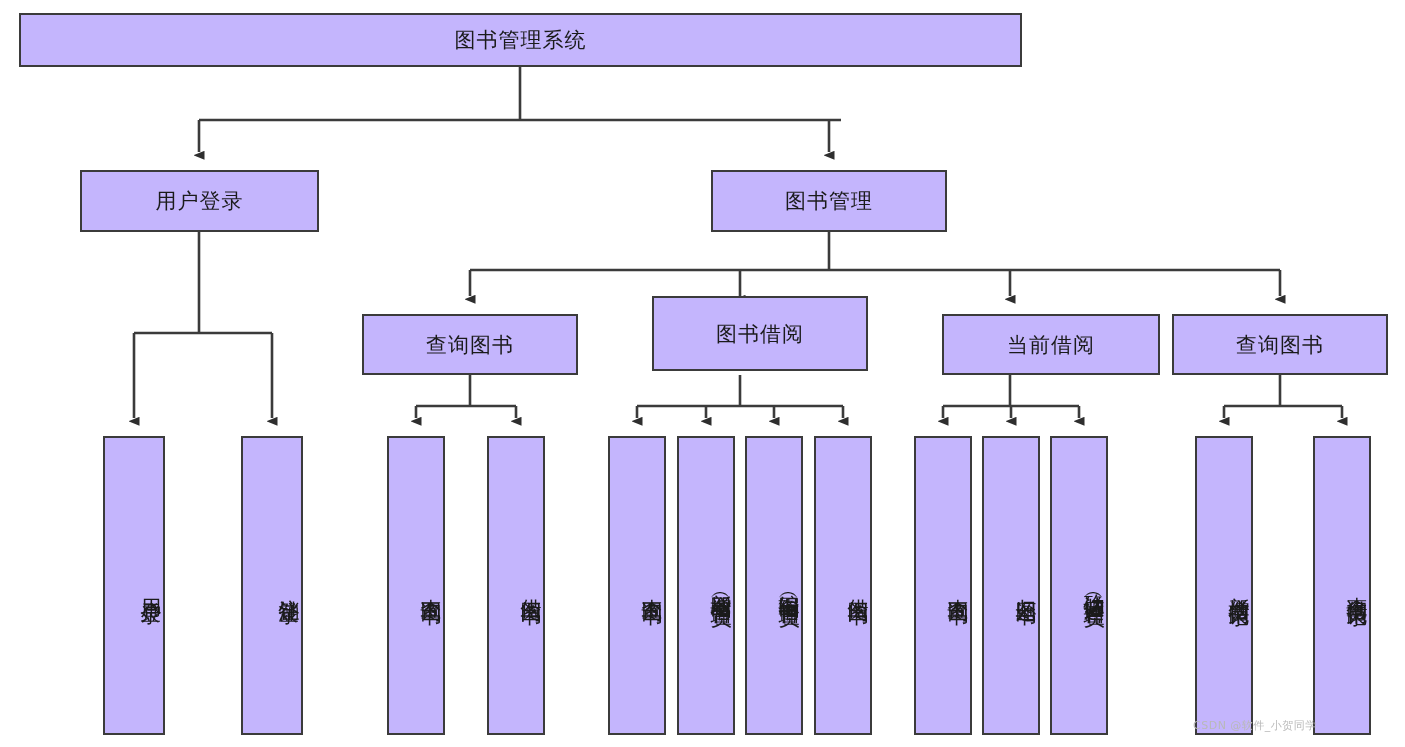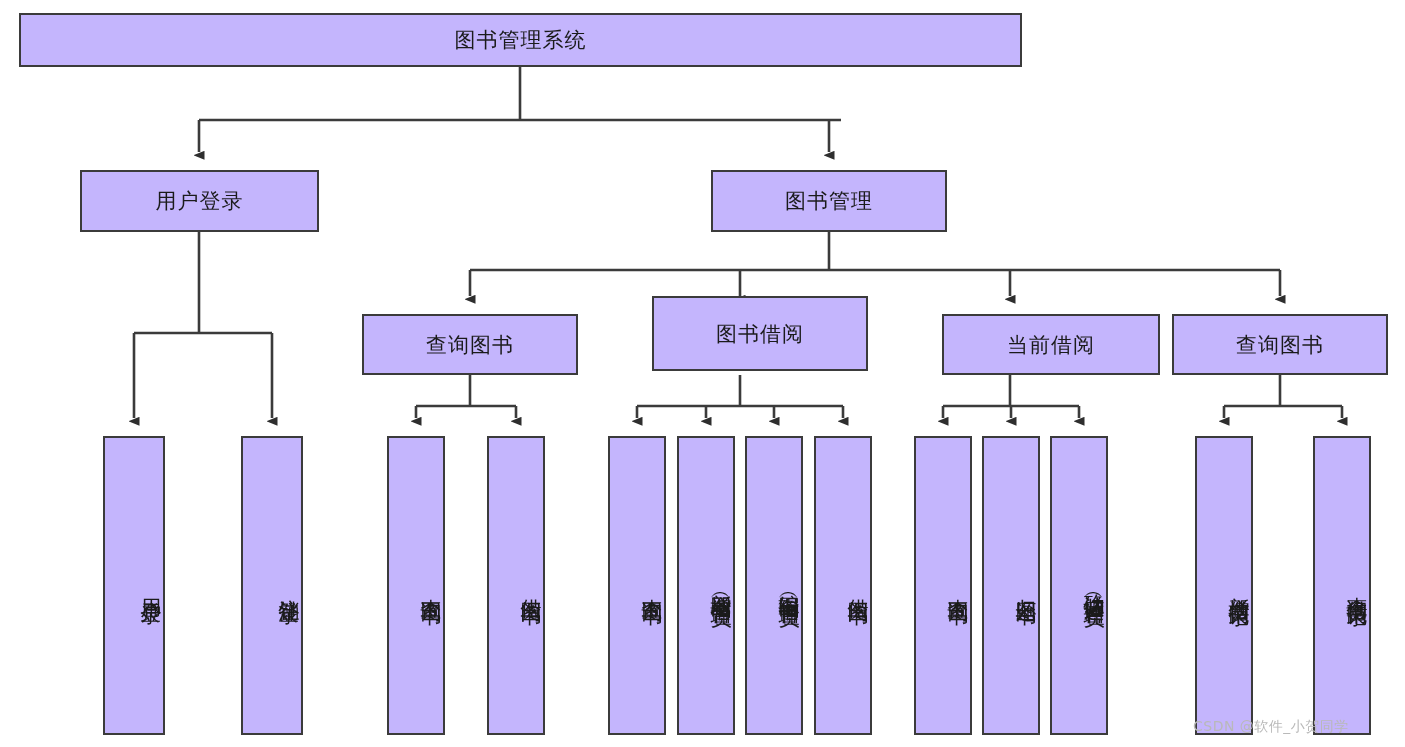--- a/index.html
+++ b/index.html
@@ -50,21 +50,21 @@
     justify-content: center;
   }
   .node.vert .vlabel {
     writing-mode: vertical-rl;
     text-orientation: upright;
     display: block;
     white-space: nowrap;
   }
   .watermark {
     position: absolute;
-    font-size: 14px;
+    font-size: 11px;
     color: #b9b9b9;
     white-space: nowrap;
     letter-spacing: 0.5px;
     pointer-events: none;
   }
 </style>
 </head>
 <body>
 
 <div id="canvas">

